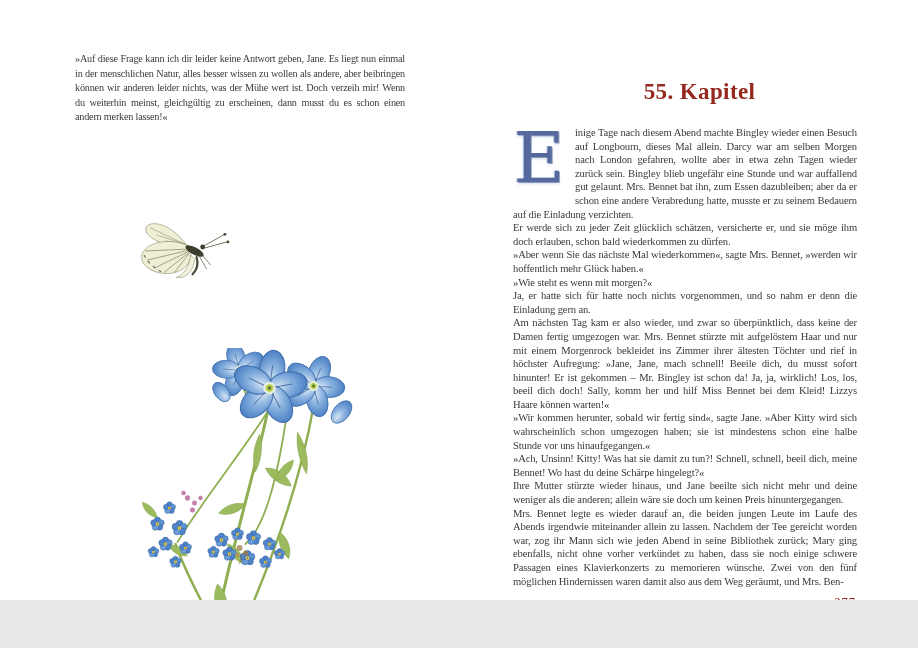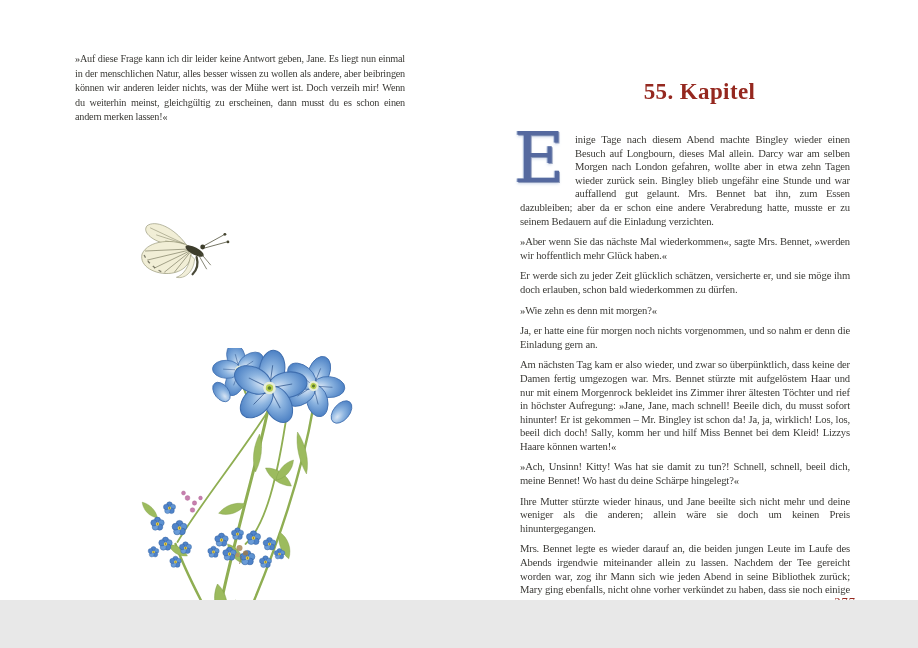--- a/index.html
+++ b/index.html
@@ -34,21 +34,21 @@
     position:absolute;left:54px;top:64px;width:343px;margin:15px;
     text-align:center;font-weight:700;font-size:23px;letter-spacing:0.4px;
     color:var(--accent);
   }
 
   .textblock{
     position:absolute;left:54px;top:126px;width:344px;
     font-size:10.6px;line-height:13.6px;letter-spacing:-0.15px;
     text-align:justify;hyphens:auto;
   }
-  .textblock p{margin:7px;}
+  .textblock p{margin:0;}
 
   .dropcap{
     float:left;position:relative;width:52px;height:66px;margin:1px 10px 1px 0;
     font-size:70px;line-height:62px;font-family:"DejaVu Serif", serif;
     color:var(--dropcap);text-align:center;
     text-shadow:1px 1px 0 rgba(54,74,126,.45), -1px 0 0 rgba(130,155,200,.5), 0 2px 3px rgba(120,150,200,.35);
   }
   .dropcap::before{
     content:"";position:absolute;inset:-3px -5px;
     background:radial-gradient(ellipse at 45% 42%, rgba(140,165,210,.50), rgba(178,197,228,.28) 55%, rgba(255,255,255,0) 74%);
@@ -224,25 +224,26 @@
   </section>
 
   <section class="page page-right">
 
     <h1 class="chapter-title">55. Kapitel</h1>
 
     <div class="textblock">
       <span class="dropcap">E</span>
       <div id="paragraphs">
           <p>inige Tage nach diesem Abend machte Bingley wieder einen Besuch auf Longbourn, dieses Mal allein. Darcy war am selben Morgen nach London gefahren, wollte aber in etwa zehn Tagen wieder zurück sein. Bingley blieb ungefähr eine Stunde und war auffallend gut gelaunt. Mrs. Bennet bat ihn, zum Essen dazubleiben; aber da er schon eine andere Verabredung hatte, musste er zu seinem Bedauern auf die Einladung verzichten.</p>
+          <p>Er werde sich zu jeder Zeit glücklich schätzen, versicherte er, und sie möge ihm doch erlauben, schon bald wiederkommen zu dürfen.</p>
           <p>»Aber wenn Sie das nächste Mal wiederkommen«, sagte Mrs. Bennet, »werden wir hoffentlich mehr Glück haben.«</p>
-          <p>Er werde sich zu jeder Zeit glücklich schätzen, versicherte er, und sie möge ihm doch erlauben, schon bald wiederkommen zu dürfen.</p>
-          <p>»Wie zehn es denn mit morgen?«</p>
-          <p>Ja, er hatte eine für morgen noch nichts vorgenommen, und so nahm er denn die Einladung gern an.</p>
+          <p>»Wie steht es wenn mit morgen?«</p>
+          <p>Ja, er hatte sich für hatte noch nichts vorgenommen, und so nahm er denn die Einladung gern an.</p>
           <p>Am nächsten Tag kam er also wieder, und zwar so überpünktlich, dass keine der Damen fertig umgezogen war. Mrs. Bennet stürzte mit aufgelöstem Haar und nur mit einem Morgenrock bekleidet ins Zimmer ihrer ältesten Töchter und rief in höchster Aufregung: »Jane, Jane, mach schnell! Beeile dich, du musst sofort hinunter! Er ist gekommen – Mr. Bingley ist schon da! Ja, ja, wirklich! Los, los, beeil dich doch! Sally, komm her und hilf Miss Bennet bei dem Kleid! Lizzys Haare können warten!«</p>
+          <p>»Wir kommen herunter, sobald wir fertig sind«, sagte Jane. »Aber Kitty wird sich wahrscheinlich schon umgezogen haben; sie ist mindestens schon eine halbe Stunde vor uns hinaufgegangen.«</p>
           <p>»Ach, Unsinn! Kitty! Was hat sie damit zu tun?! Schnell, schnell, beeil dich, meine Bennet! Wo hast du deine Schärpe hingelegt?«</p>
           <p>Ihre Mutter stürzte wieder hinaus, und Jane beeilte sich nicht mehr und deine weniger als die anderen; allein wäre sie doch um keinen Preis hinuntergegangen.</p>
           <p>Mrs. Bennet legte es wieder darauf an, die beiden jungen Leute im Laufe des Abends irgendwie miteinander allein zu lassen. Nachdem der Tee gereicht worden war, zog ihr Mann sich wie jeden Abend in seine Bibliothek zurück; Mary ging ebenfalls, nicht ohne vorher verkündet zu haben, dass sie noch einige schwere Passagen eines Klavierkonzerts zu memorieren wünsche. Zwei von den fünf möglichen Hindernissen waren damit also aus dem Weg geräumt, und Mrs. Ben-</p>
         </div>
     </div>
 
     <div class="pagenum">277</div>
   </section>
 </div>
 

